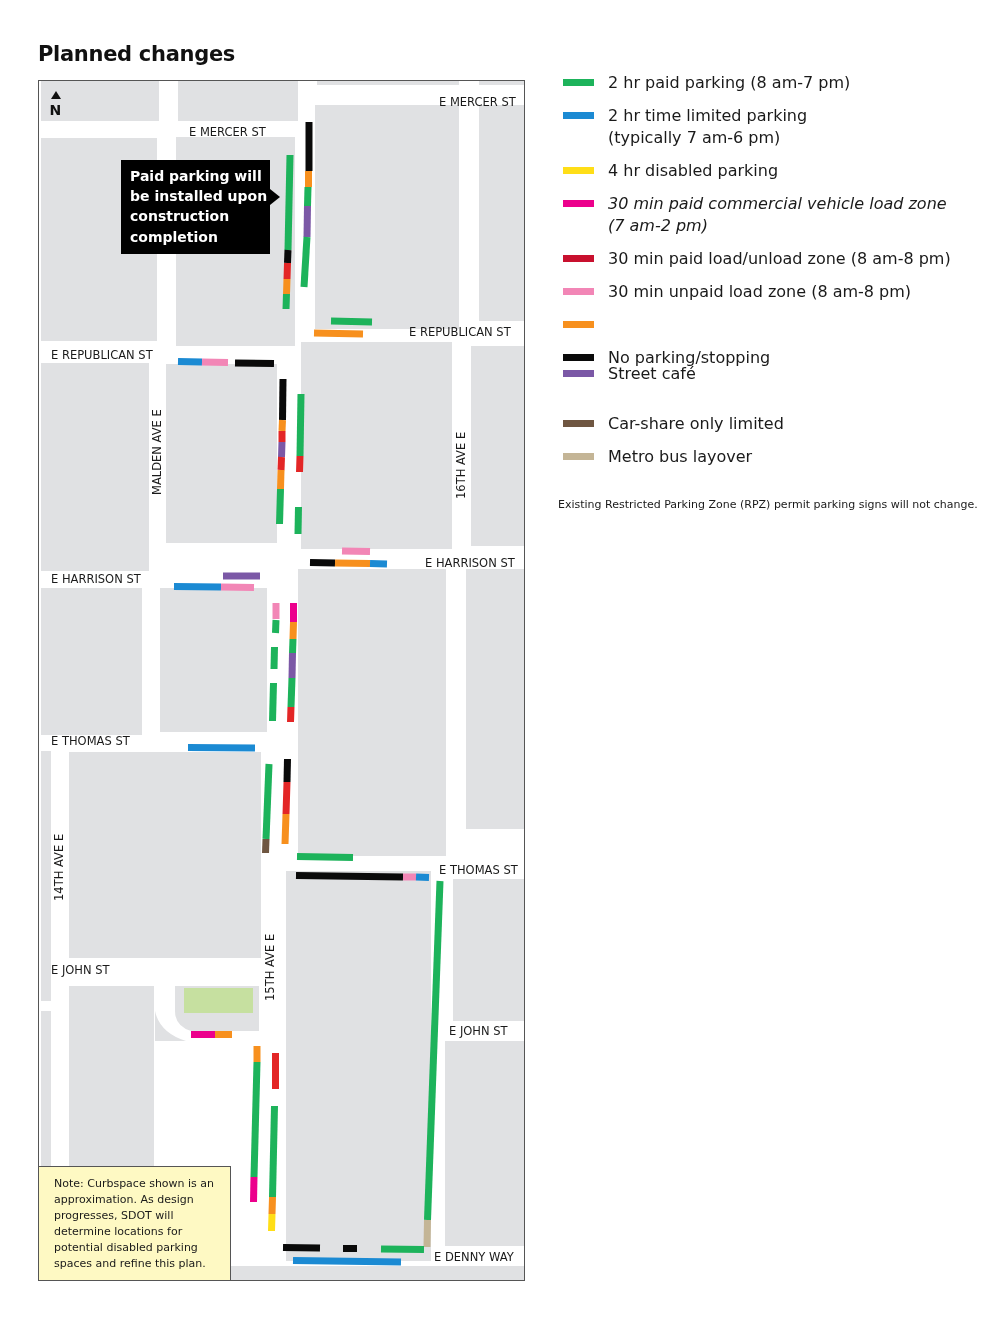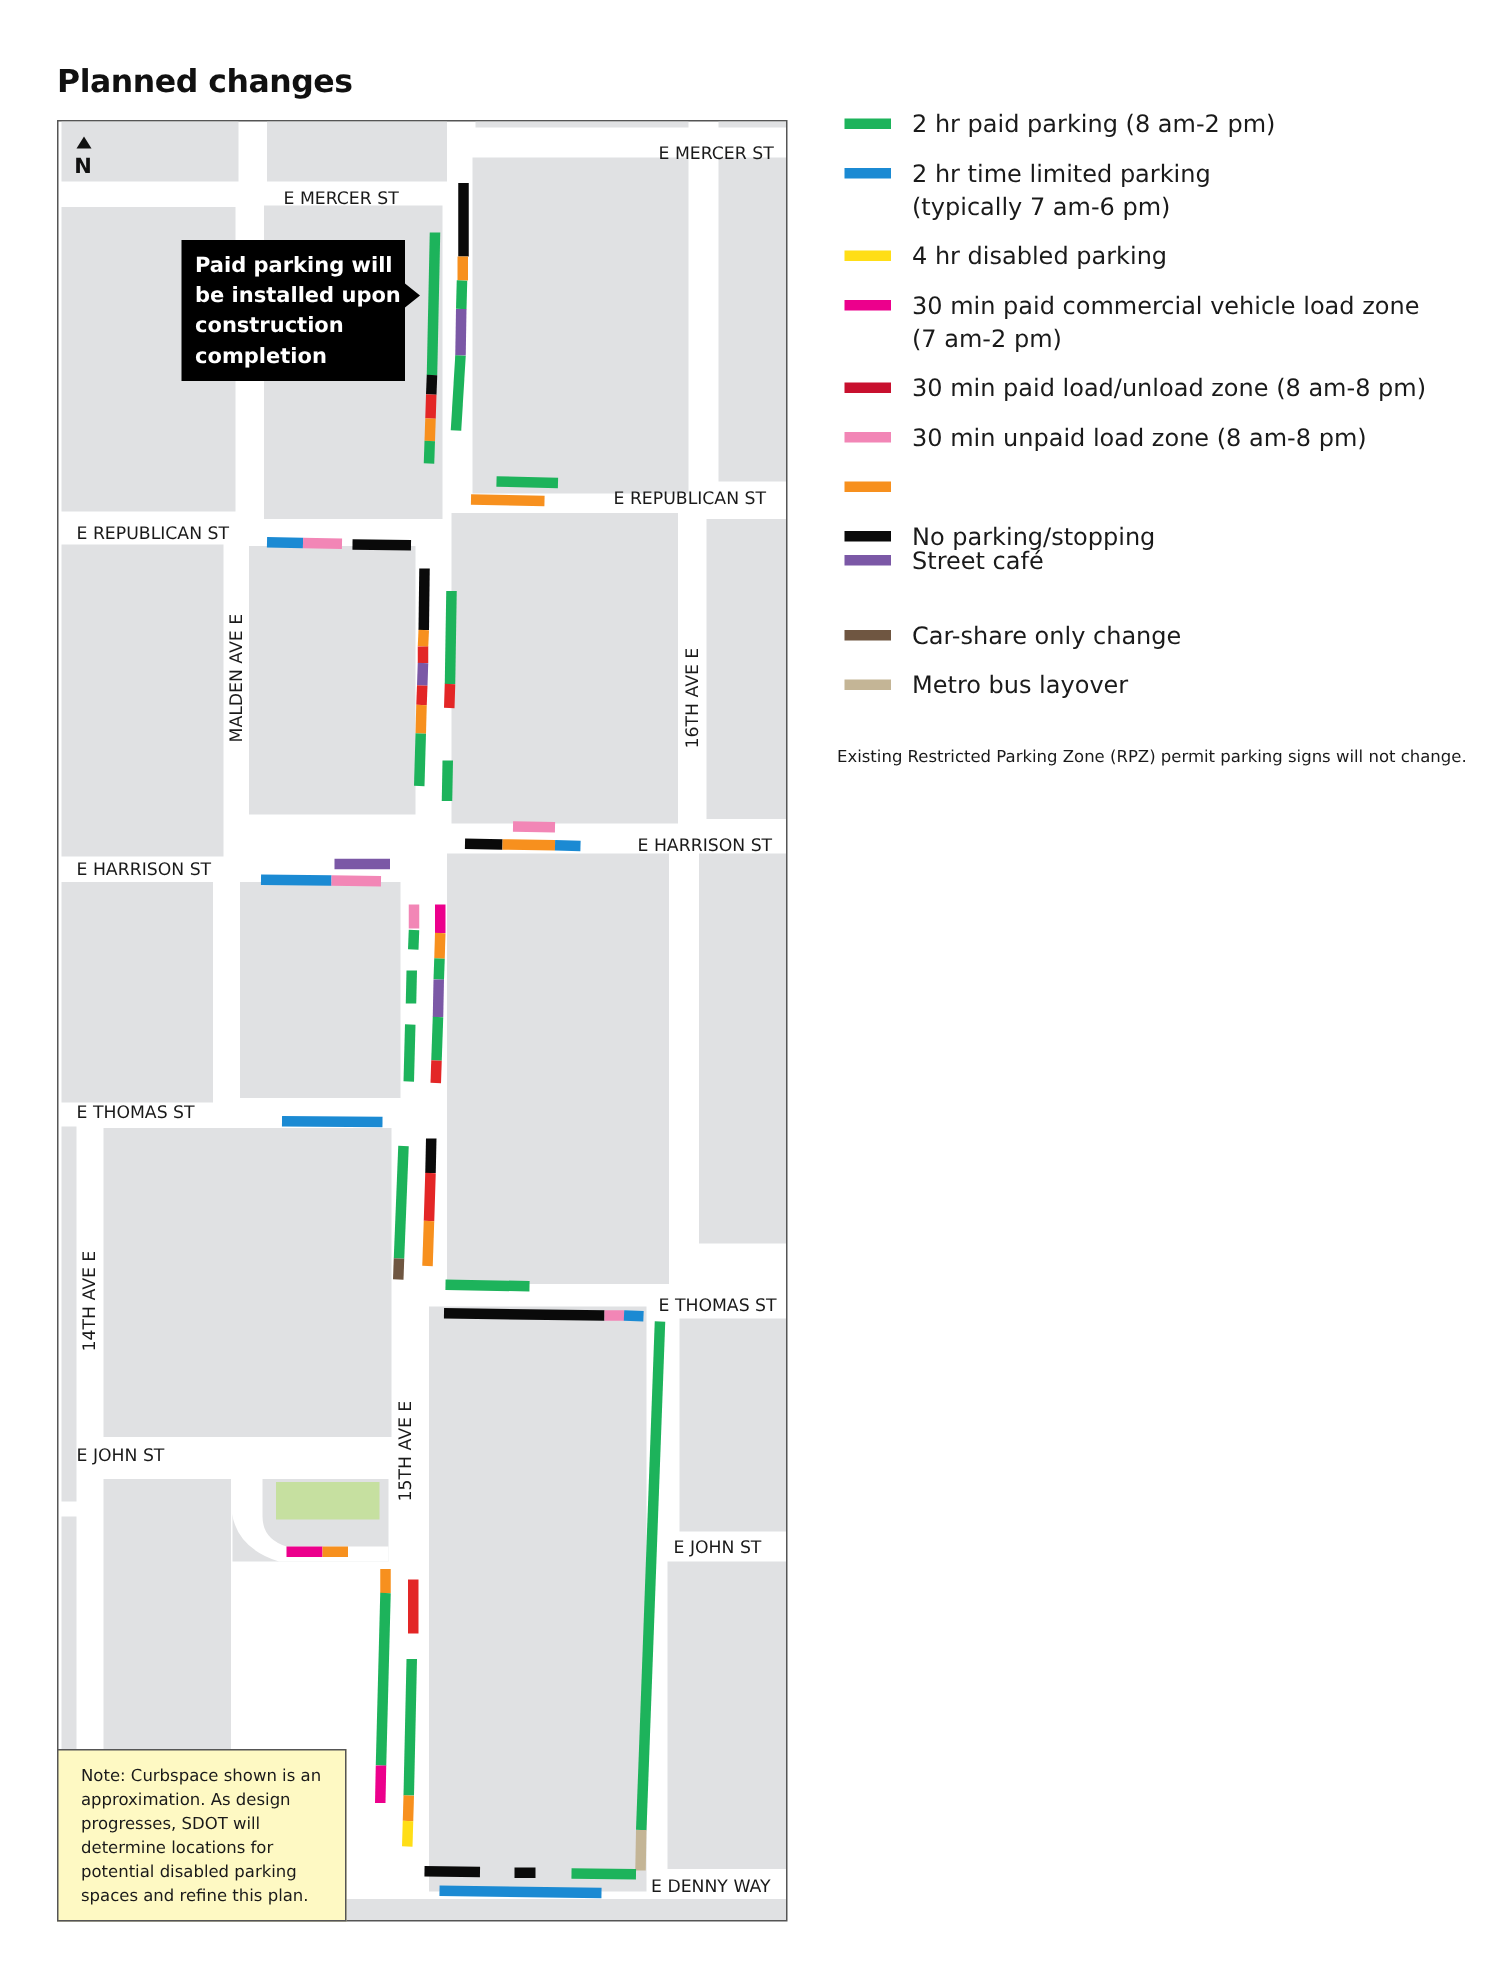--- a/index.html
+++ b/index.html
@@ -153,32 +153,32 @@
       <text class="callout-text" x="129" y="241">completion</text>
     </g>
   </svg>
 </div>
 
 <div class="note-box">Note: Curbspace shown is an approximation. As design progresses, SDOT will determine locations for potential disabled parking spaces and refine this plan.</div>
 
 <div class="legend" id="legend">
     <div class="legend-item" style="position: absolute; top: 0px;">
       <span class="legend-swatch" style="background: rgb(29, 179, 91);"></span>
-      <div>2 hr paid parking (8 am-2 pm)</div>
+      <div>2 hr paid parking (8 am-7 pm)</div>
     </div>
     <div class="legend-item" style="position: absolute; top: 33px;">
       <span class="legend-swatch" style="background: rgb(27, 138, 211);"></span>
       <div>2 hr time limited parking</div>
       <div>(typically 7 am-6 pm)</div>
     </div>
     <div class="legend-item" style="position: absolute; top: 88px;">
       <span class="legend-swatch" style="background: rgb(255, 222, 23);"></span>
       <div>4 hr disabled parking</div>
     </div>
-    <div class="legend-item" style="position: absolute; top: 121px;">
+    <div class="legend-item" style="position: absolute; top: 121px; font-style: italic;">
       <span class="legend-swatch" style="background: rgb(236, 0, 140);"></span>
       <div>30 min paid commercial vehicle load zone</div>
       <div>(7 am-2 pm)</div>
     </div>
     <div class="legend-item" style="position: absolute; top: 176px;">
       <span class="legend-swatch" style="background: rgb(200, 16, 46);"></span>
       <div>30 min paid load/unload zone (8 am-8 pm)</div>
     </div>
     <div class="legend-item" style="position: absolute; top: 209px;">
       <span class="legend-swatch" style="background: rgb(242, 134, 182);"></span>
@@ -190,21 +190,21 @@
     <div class="legend-item" style="position: absolute; top: 275px;">
       <span class="legend-swatch" style="background: rgb(10, 10, 10);"></span>
       <div>No parking/stopping</div>
     </div>
     <div class="legend-item" style="position: absolute; top: 291px;">
       <span class="legend-swatch" style="background: rgb(123, 88, 166);"></span>
       <div>Street café</div>
     </div>
     <div class="legend-item" style="position: absolute; top: 341px;">
       <span class="legend-swatch" style="background: rgb(111, 86, 65);"></span>
-      <div>Car-share only change</div>
+      <div>Car-share only limited</div>
     </div>
     <div class="legend-item" style="position: absolute; top: 374px;">
       <span class="legend-swatch" style="background: rgb(196, 181, 150);"></span>
       <div>Metro bus layover</div>
     </div>
   </div>
 
 <div class="legend-note">Existing Restricted Parking Zone (RPZ) permit parking signs will not change.</div>
 
 </body></html>

